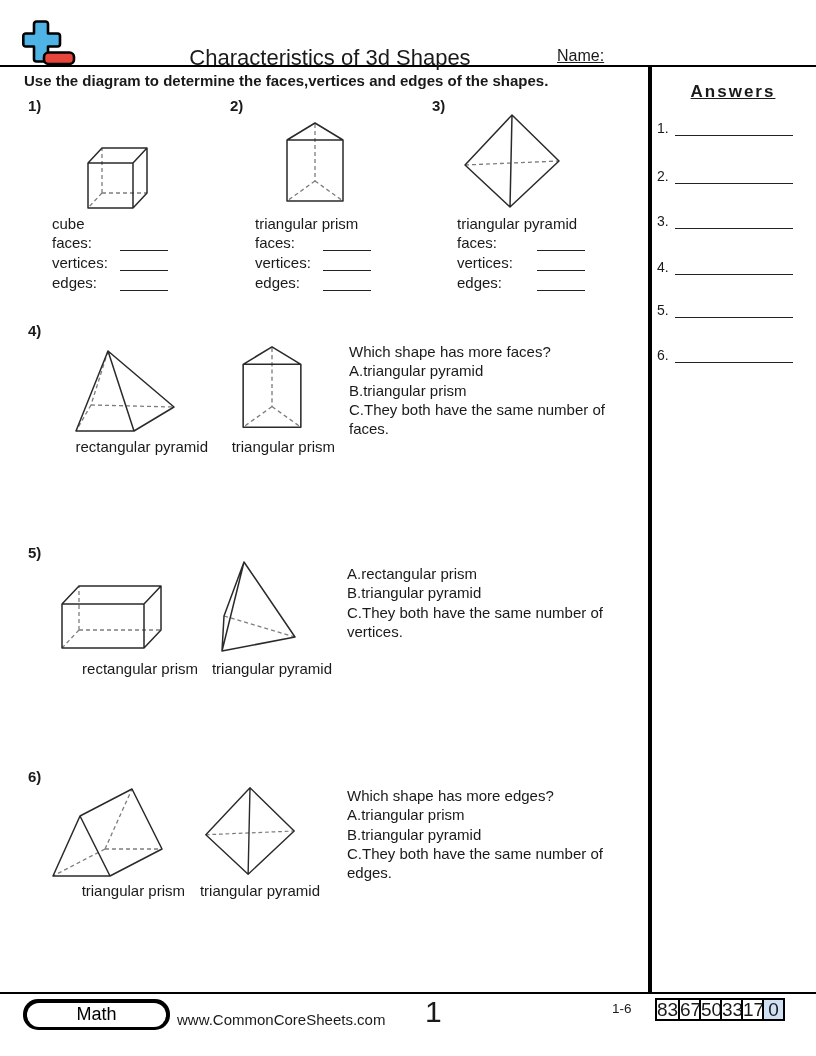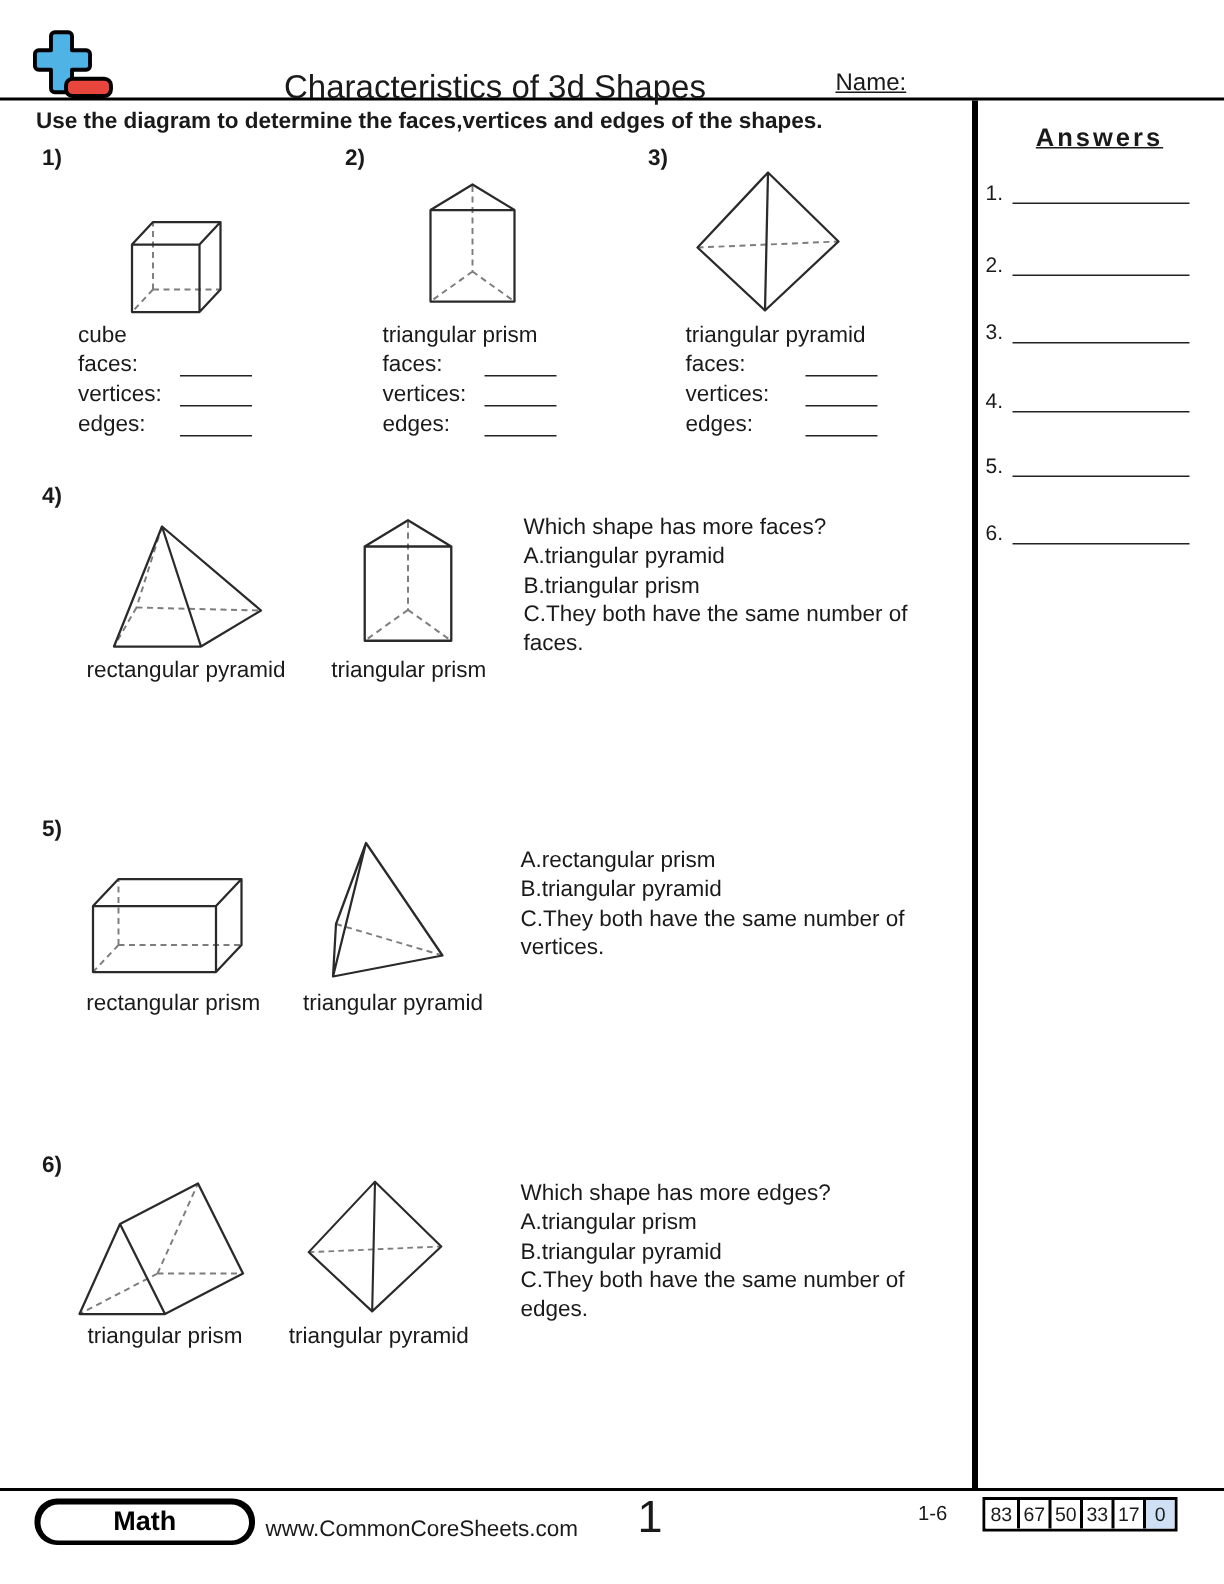--- a/index.html
+++ b/index.html
@@ -19,42 +19,42 @@
              border-left:2px solid #000; border-right:2px solid #000; }
   .answers-title { position:absolute; left:652px; top:70px; width:162px; text-align:center;
                    font-size:17px; font-weight:bold; letter-spacing:2px; text-decoration:underline;margin-top:12px; }
   .answer-row { position:absolute; left:657px; display:flex; align-items:flex-end; height:18px; }
   .answer-row .num { font-size:14px; }
   .answer-row .blankline { width:118px; margin-left:6px; border-bottom:1.5px solid #222; height:16px; }
 
   
   .pnum { position:absolute; font-size:15px; font-weight:bold; }
   .shape-label { position:absolute; font-size:15px; }
-  .shape-label.centered { text-align:center; }
+  .shape-label.centered { text-align:right; }
   .field-row { position:absolute; display:flex; height:19px; align-items:flex-end; font-size:15px; }
   .field-row .flabel { width:68px; }
   .field-row.wide .flabel { width:80px; }
   .field-row .blank { width:48px; border-bottom:1.5px solid #222; height:15px; }
   .figure { position:absolute; }
   .question { position:absolute; width:288px; font-size:15px; line-height:19.3px; }
 
   
   .e  { fill:none; stroke:#2a2a2a; stroke-width:1.5; stroke-linejoin:round; }
   .d  { fill:none; stroke:#7d7d7d; stroke-width:1.3; stroke-dasharray:4 3; }
 
   
   .ftr-rule { position:absolute; left:0; top:992px; width:816px; height:2px; background:#000; }
   .badge { position:absolute; left:23px; top:999px; width:147px; height:31px; background:#000; border-radius:15px; }
   .badge .pill { position:absolute; left:4px; top:3.5px; right:4px; bottom:3.5px; background:#fff; border-radius:12px;
-                 display:flex; align-items:center; justify-content:center; font-size:18px; font-weight:bold; color:#000; }
+                 display:flex; align-items:center; justify-content:center; font-size:18px; font-weight:normal; color:#000; }
   .website { position:absolute; left:177px; top:1011px; font-size:15px; }
   .pageno { position:absolute; left:425px; top:995px; font-size:30px; font-weight:400; }
   .range-label { position:absolute; left:612px; top:1001px; font-size:13.5px;text-align:right; }
   .scores { position:absolute; left:655px; top:998px; display:flex; border:2px solid #000; }
-  .score-cell { width:21px; height:19px; line-height:19px; text-align:center; font-size:13px; border-left:2px solid #000; background:#fff; }
+  .score-cell { width:21px; height:19px; line-height:19px; text-align:center; font-size:19px; border-left:2px solid #000; background:#fff; }
   .score-cell:first-child { border-left:none; }
   .score-cell.hl { background:var(--score-highlight,#cfe0f5); }
 </style>
 </head>
 <body>
 
 <div class="page">
 
   <svg class="logo" width="56" height="47" viewBox="0 0 56 47">
     <path d="M14.5 2.5 h9 a2.5 2.5 0 0 1 2.5 2.5 v9.5 h9.5 a2.5 2.5 0 0 1 2.5 2.5 v8 a2.5 2.5 0 0 1 -2.5 2.5 H26 v12.5 a2.5 2.5 0 0 1 -2.5 2.5 h-9 a2.5 2.5 0 0 1 -2.5 -2.5 V27.5 H3.8 a2.5 2.5 0 0 1 -2.5 -2.5 v-8 a2.5 2.5 0 0 1 2.5 -2.5 H12 V5 a2.5 2.5 0 0 1 2.5 -2.5 z" fill="#4fb3e5" stroke="#000" stroke-width="2.6" stroke-linejoin="round"></path>

